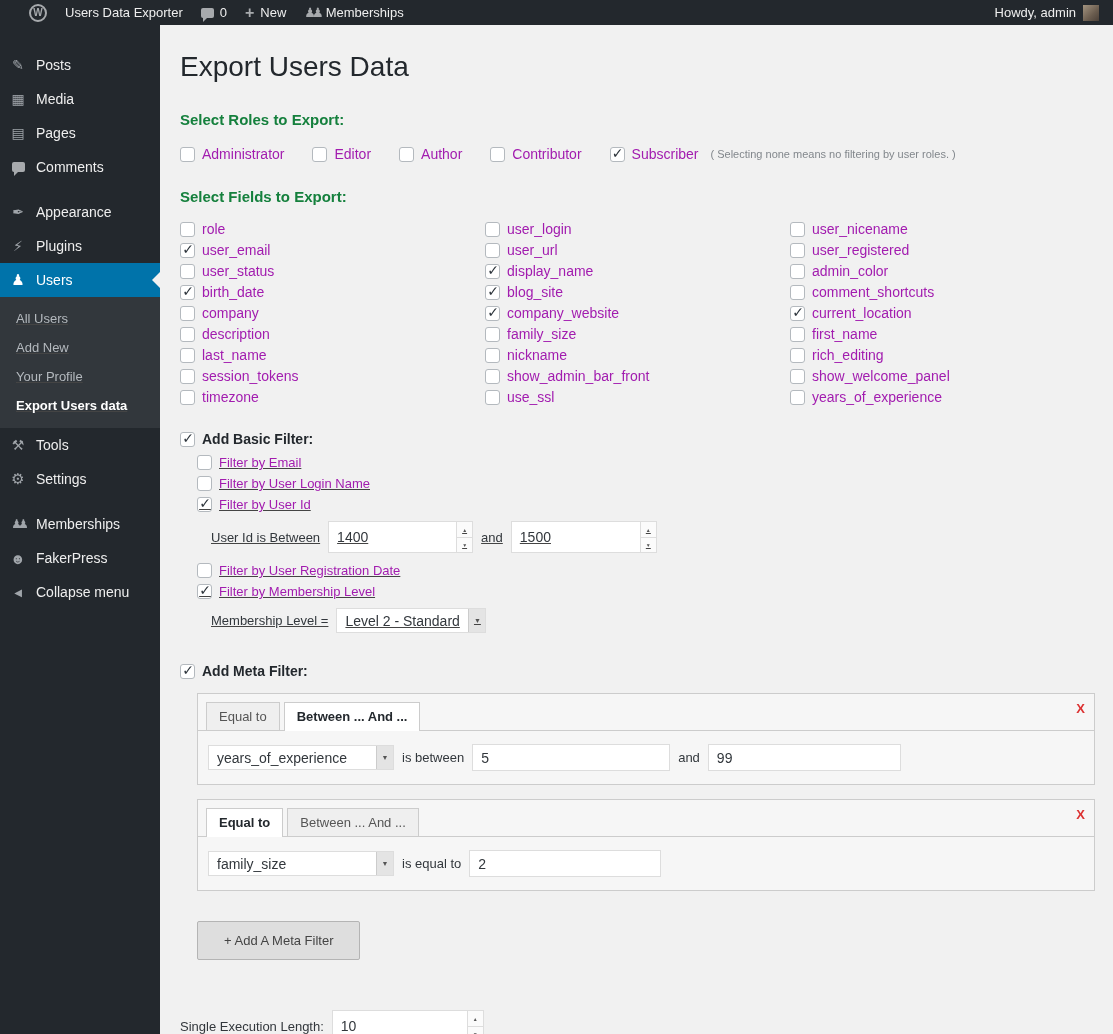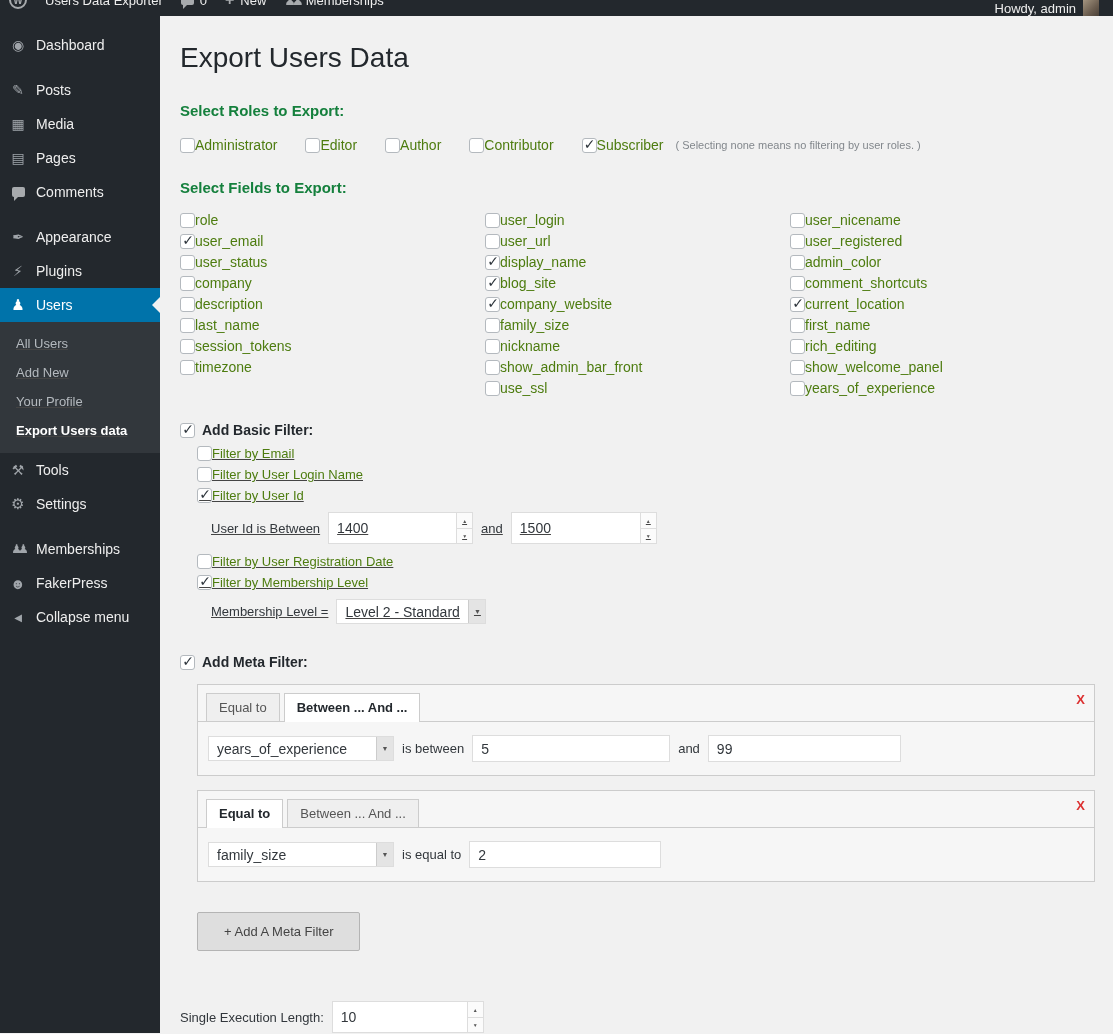--- a/index.html
+++ b/index.html
@@ -3,21 +3,21 @@
 <meta charset="utf-8">
 <style>
   * { box-sizing: border-box; }
   html,body { margin:0; padding:0; }
   body {
     width:1113px; height:1034px; overflow:hidden;
     font-family:"Liberation Sans","DejaVu Sans",sans-serif;
     background:#f1f1f1; color:#444; font-size:13px;
   }
   
-  .adminbar { height:16px; background:#23282d; display:flex; align-items:flex-end; color:#eee; }
+  .adminbar { height:25px; background:#23282d; display:flex; align-items:center; color:#eee;padding-left:20px; }
   .ab-item { display:flex; align-items:center; gap:6px; padding:0 9px; height:32px; font-size:13px; cursor:pointer; }
   .ab-right { margin-left:auto; display:flex; align-items:center; gap:7px; padding:0 14px; cursor:pointer; }
   .wp-logo-circle { width:18px; height:18px; border:2px solid #a7aaad; border-radius:50%;
     display:flex; align-items:center; justify-content:center; color:#a7aaad; font-size:10px; font-weight:bold; }
   .wp-logo-circle::before { content:"W"; }
   .bubble { position:relative; width:13px; height:10px; background:#a7aaad; border-radius:2px; display:inline-block; }
   .bubble::after { content:""; position:absolute; left:2px; bottom:-4px;
     border:3px solid transparent; border-top-color:#a7aaad; border-left-color:#a7aaad; }
   .ab-plus::before { content:"+"; font-weight:bold; font-size:16px; color:#a7aaad; line-height:1; }
   .ab-people::before { content:"♟♟"; letter-spacing:-4px; color:#a7aaad; font-size:13px; }
@@ -50,21 +50,21 @@
   .i-settings::before { content:"⚙"; font-size:15px; }
   .i-memberships::before { content:"♟♟"; letter-spacing:-4px; font-size:12px; }
   .i-fakerpress::before { content:"☻"; font-size:15px; }
   .i-collapse::before { content:"◀"; font-size:10px; }
   
   .page-title { font-size:28px; font-weight:500; color:#23282d; margin:10px 0 8px; line-height:1.3; }
   .section-heading { font-size:15px; font-weight:bold; color:#15803d; margin-top:26px; }
   .roles-row { display:flex; align-items:center; margin-top:18px; }
   .roles-list { display:flex; align-items:center; gap:28px; }
   .roles-note { font-size:11px; color:#82878c; margin-left:12px; }
-  .cb-item { display:inline-flex; align-items:center; font-size:14px; color:#4d7c0f; cursor:pointer; }
+  .cb-item { display:inline-flex; align-items:center; gap:7px; font-size:14px; color:#a21caf; cursor:pointer; }
   .cb { width:15px; height:15px; background:#fff; border:1px solid #b4b9be; border-radius:3px;
     position:relative; flex-shrink:0; display:inline-flex; align-items:center; justify-content:center; }
   .cb.checked::after { content:"✓"; font-size:14px; font-weight:bold; color:#2e353c; margin-top:-3px; margin-left:1px; }
   .fields-grid { display:flex; margin-top:16px; }
   .fields-col { width:305px; display:flex; flex-direction:column; gap:5px; }
   .filter-section { margin-top:26px; }
   .filter-heading { display:flex; align-items:center; gap:7px; font-size:14px; font-weight:bold; color:#23282d; }
   .filter-children { margin:8px 0 0 17px; display:flex; flex-direction:column; gap:6px;text-decoration:underline; }
   .opts { display:flex; flex-direction:column; gap:6px; }
   .opts .cb-item { font-size:13px; }
@@ -118,24 +118,20 @@
   </div>
   <div class="ab-right">
     <span>Howdy, admin</span>
     <span class="avatar"></span>
   </div>
 </div>
 
 <div class="layout">
 
   <div class="sidebar">
-    <div class="menu-item">
-      <span class="menu-icon i-dashboard"></span>
-      <span>Dashboard</span>
-    </div>
     <div class="menu-separator"></div>
     <div class="menu-item">
       <span class="menu-icon i-posts"></span>
       <span>Posts</span>
     </div>
     <div class="menu-item">
       <span class="menu-icon i-media"></span>
       <span>Media</span>
     </div>
     <div class="menu-item">
@@ -249,20 +245,24 @@
           <label class="cb-item">
             <span class="cb checked"></span>
             <span>user_email</span>
           </label>
 
           <label class="cb-item">
             <span class="cb"></span>
             <span>user_status</span>
           </label>
 
+          <label class="cb-item">
+            <span class="cb checked"></span>
+            <span>birth_date</span>
+          </label>
 
           <label class="cb-item">
             <span class="cb"></span>
             <span>company</span>
           </label>
 
           <label class="cb-item">
             <span class="cb"></span>
             <span>description</span>
           </label>

